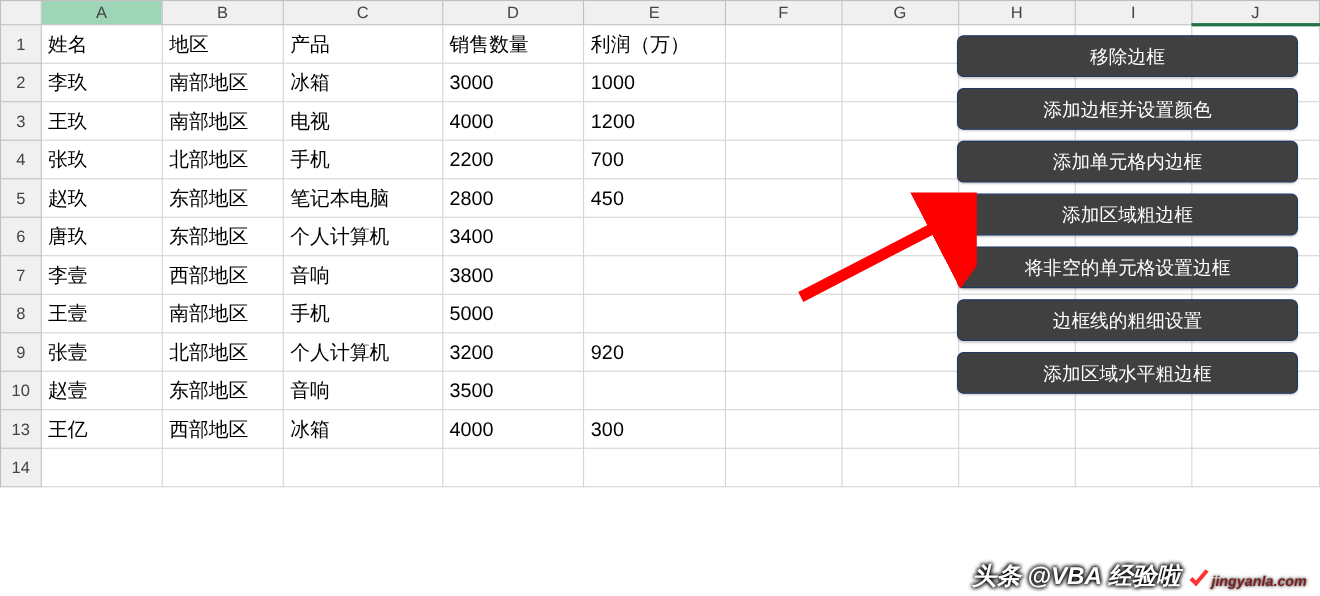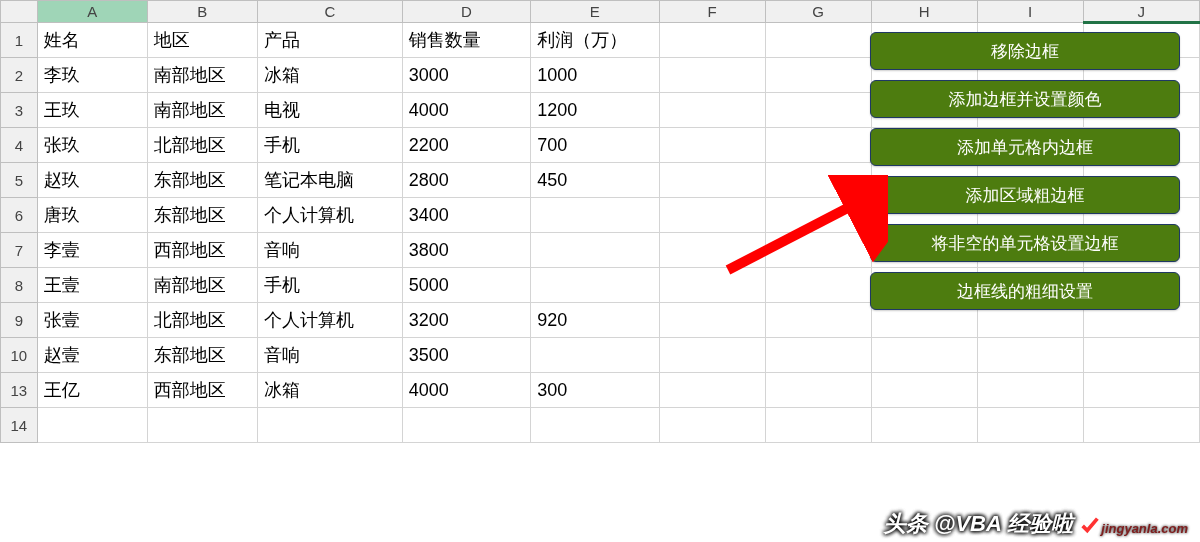--- a/index.html
+++ b/index.html
@@ -60,21 +60,21 @@
   .buttons-layer {
     position: absolute;
     left: 870px;
     top: 32px;
     width: 310px;
     display: flex;
     flex-direction: column;
     gap: 10px;
   }
   .vba-btn {
-    background: #4d7c0f;
+    background: #404040;
     color: #ffffff;
     border: 1px solid #1f3864;
     border-radius: 6px;
     height: 38px;
     display: flex;
     align-items: center;
     justify-content: center;
     font-size: 17px;
     cursor: pointer;
     box-shadow: 0 1px 2px rgba(0,0,0,0.2);
@@ -295,20 +295,21 @@
     </tbody>
 </table>
 
 <div class="buttons-layer" id="btns">
     <div class="vba-btn">移除边框</div>
     <div class="vba-btn">添加边框并设置颜色</div>
     <div class="vba-btn">添加单元格内边框</div>
     <div class="vba-btn">添加区域粗边框</div>
     <div class="vba-btn">将非空的单元格设置边框</div>
     <div class="vba-btn">边框线的粗细设置</div>
+    <div class="vba-btn">添加区域水平粗边框</div>
   </div>
 
 <div class="arrow-layer">
   <svg width="170" height="110">
     <defs>
       <marker id="ah" markerWidth="12" markerHeight="12" refX="2" refY="6" orient="auto">
         <path d="M0,0 L12,6 L0,12 Z" fill="#ff0000"></path>
       </marker>
     </defs>
     <line x1="10" y1="95" x2="145" y2="25" stroke="#ff0000" stroke-width="10" marker-end="url(#ah)"></line>

